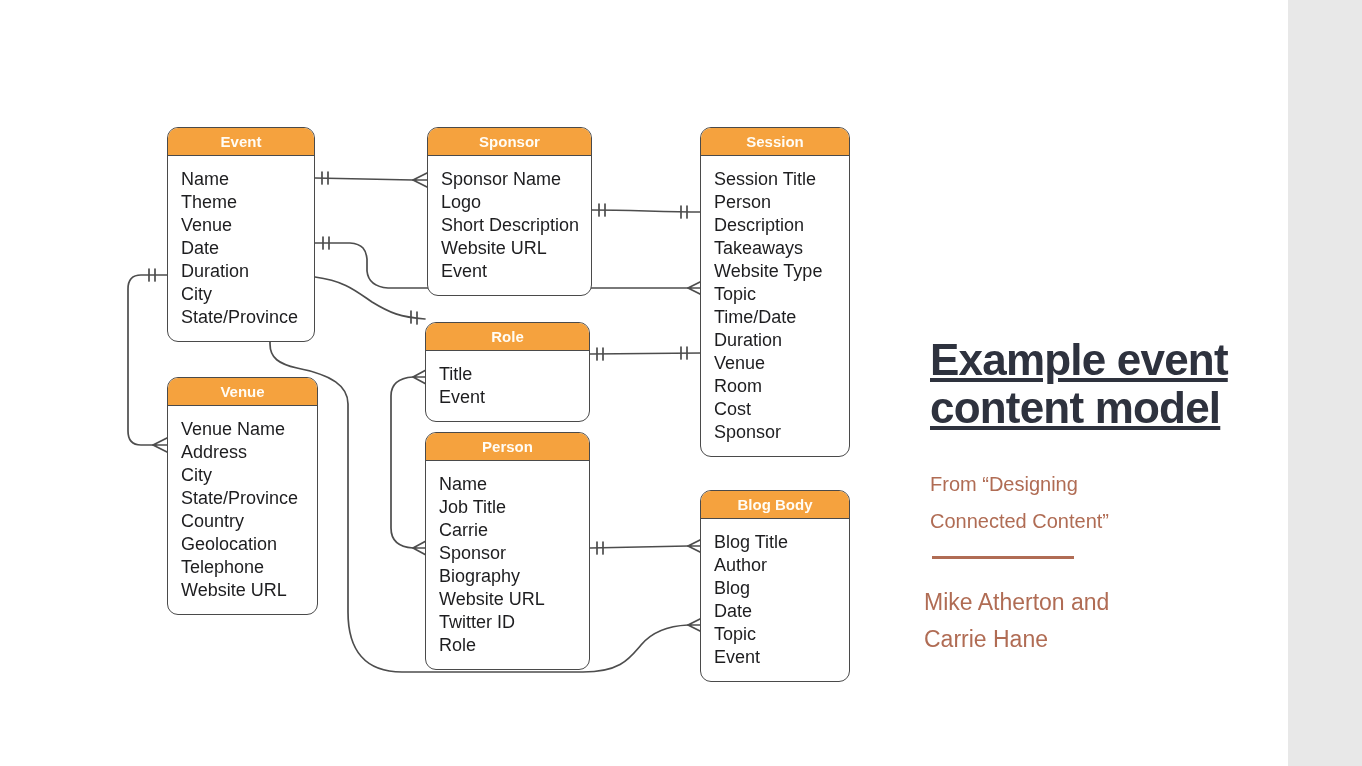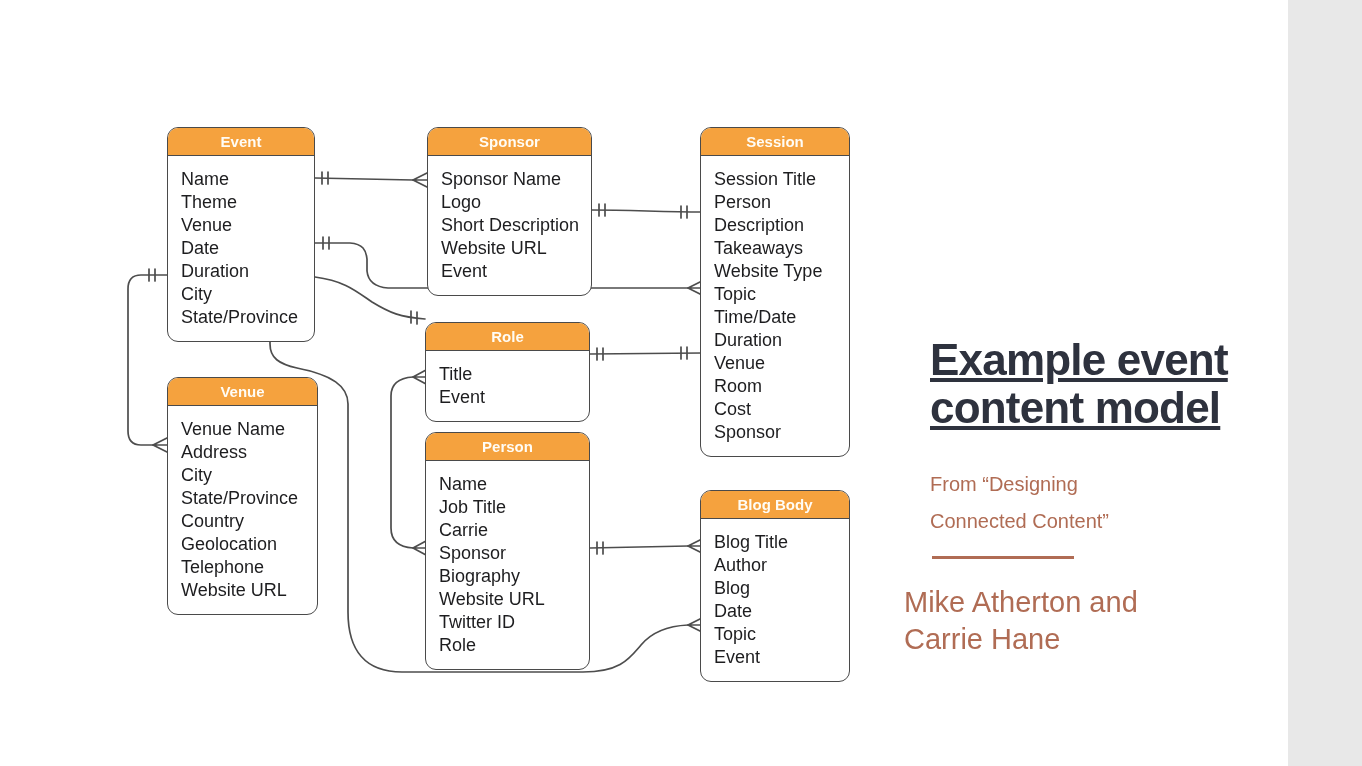--- a/index.html
+++ b/index.html
@@ -40,22 +40,22 @@
   }
   .slide-subtitle {
     position:absolute; left:930px; top:466px; width:400px;
     font-size:20px; line-height:37px; color:var(--accent,#B06C54);
   }
   .divider {
     position:absolute; left:932px; top:556px; width:142px; height:3px;
     background:var(--accent,#B06C54);
   }
   .slide-authors {
-    position:absolute; left:904px; top:584px; width:400px;
-    font-size:29px; line-height:37px; color:var(--accent,#B06C54);
+    position:absolute; left:924px; top:584px; width:400px;
+    font-size:23px; line-height:37px; color:var(--accent,#B06C54);
   }
 </style>
 </head>
 <body>
 
 <div class="slide">
 
   <div class="page-number">23</div>
 
   <svg class="connectors" width="1362" height="766" viewBox="0 0 1362 766">

